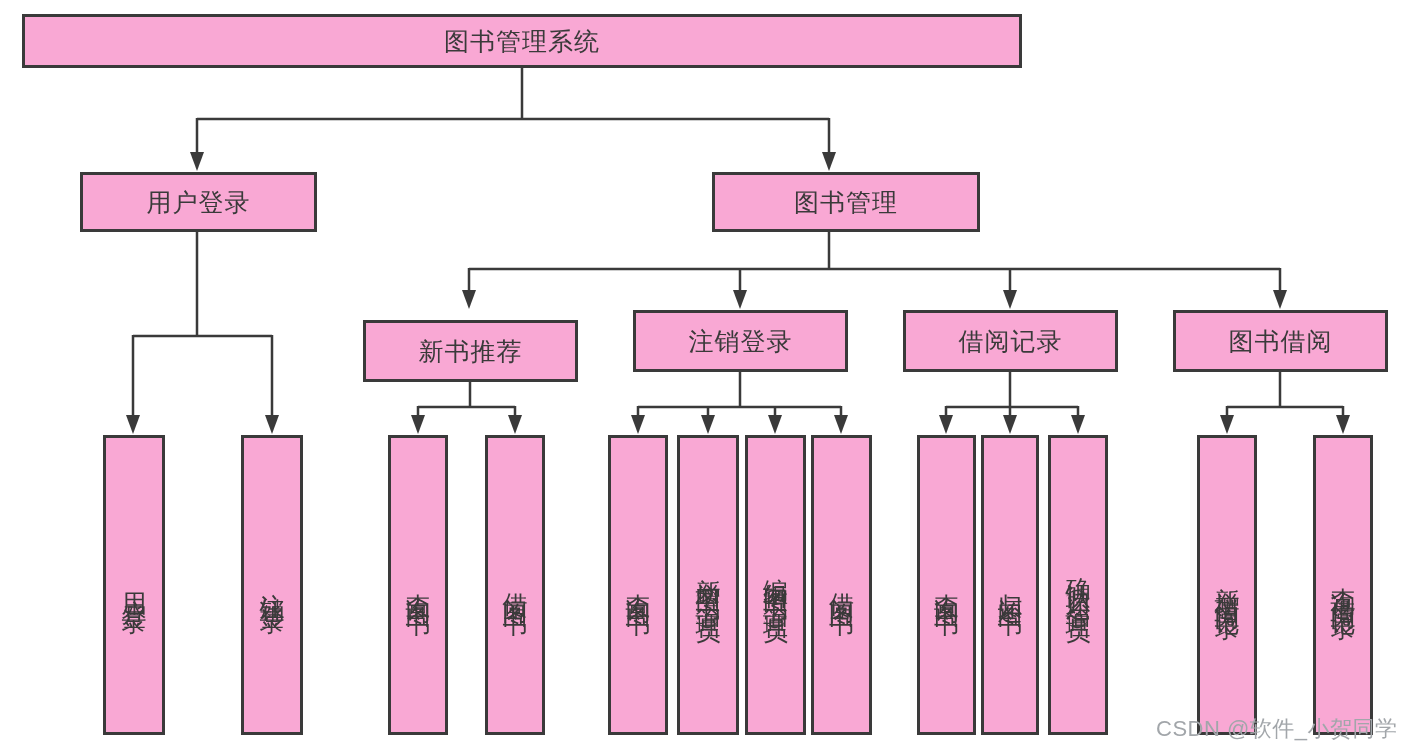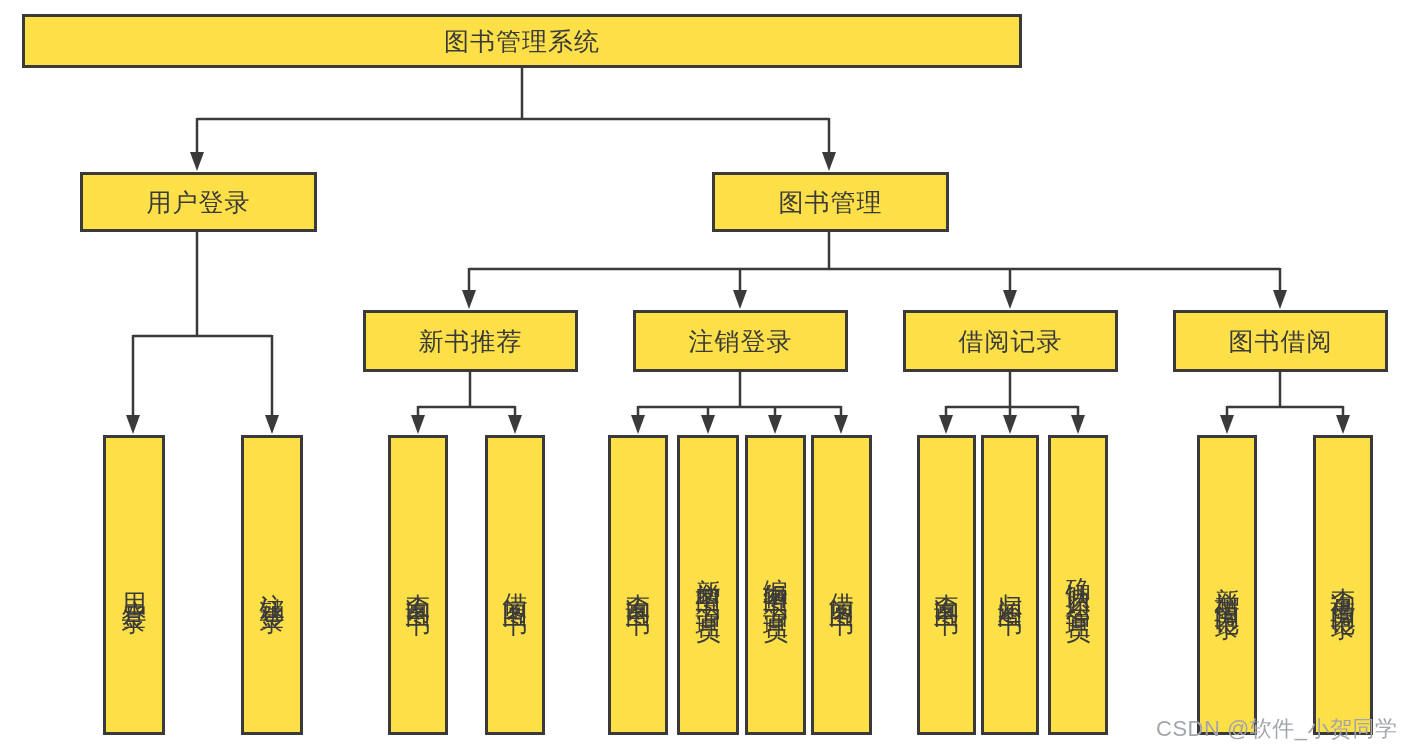--- a/index.html
+++ b/index.html
@@ -15,21 +15,21 @@
     background:var(--bg);
     font-family:"Liberation Sans","DejaVu Sans",sans-serif;
     overflow:hidden;
   }
   .wires{position:absolute;left:0;top:0;width:1405px;height:747px;z-index:1;}
   .wires path{stroke:var(--line);stroke-width:2.5;fill:none;}
   .wires polygon{fill:var(--line);stroke:none;}
   .box{
     position:absolute;
     box-sizing:border-box;
-    background:#fde047;
+    background:#f9a8d4;
     border:3px solid var(--line);
     display:flex;align-items:center;justify-content:center;
     color:var(--text);
     z-index:2;
   }
   .hbox{
     height:60px;
     font-size:25px;
     letter-spacing:1px;
     white-space:nowrap;
@@ -90,23 +90,23 @@
     <polygon points="939,415 953,415 946,434"></polygon>
     <polygon points="1003,415 1017,415 1010,434"></polygon>
     <polygon points="1071,415 1085,415 1078,434"></polygon>
     <polygon points="1220,415 1234,415 1227,434"></polygon>
     <polygon points="1336,415 1350,415 1343,434"></polygon>
   </svg>
 
   <div class="box hbox" style="left:22px;top:14px;width:1000px;height:54px">图书管理系统</div>
 
   <div class="box hbox" style="left:80px;top:172px;width:237px">用户登录</div>
-  <div class="box hbox" style="left:712px;top:172px;width:237px">图书管理</div>
+  <div class="box hbox" style="left:712px;top:172px;width:268px">图书管理</div>
 
-  <div class="box hbox" style="left:363px;top:310px;width:215px;height:62px">新书推荐</div>
+  <div class="box hbox" style="left:363px;top:320px;width:215px;height:62px">新书推荐</div>
   <div class="box hbox" style="left:633px;top:310px;width:215px;height:62px">注销登录</div>
   <div class="box hbox" style="left:903px;top:310px;width:215px;height:62px">借阅记录</div>
   <div class="box hbox" style="left:1173px;top:310px;width:215px;height:62px">图书借阅</div>
 
   <div class="box vbox" style="left:103px;width:62px">用户登录</div>
   <div class="box vbox" style="left:241px;width:62px">注销登录</div>
 
   <div class="box vbox" style="left:388px;width:60px">查询图书</div>
   <div class="box vbox" style="left:485px;width:60px">借阅图书</div>
 

